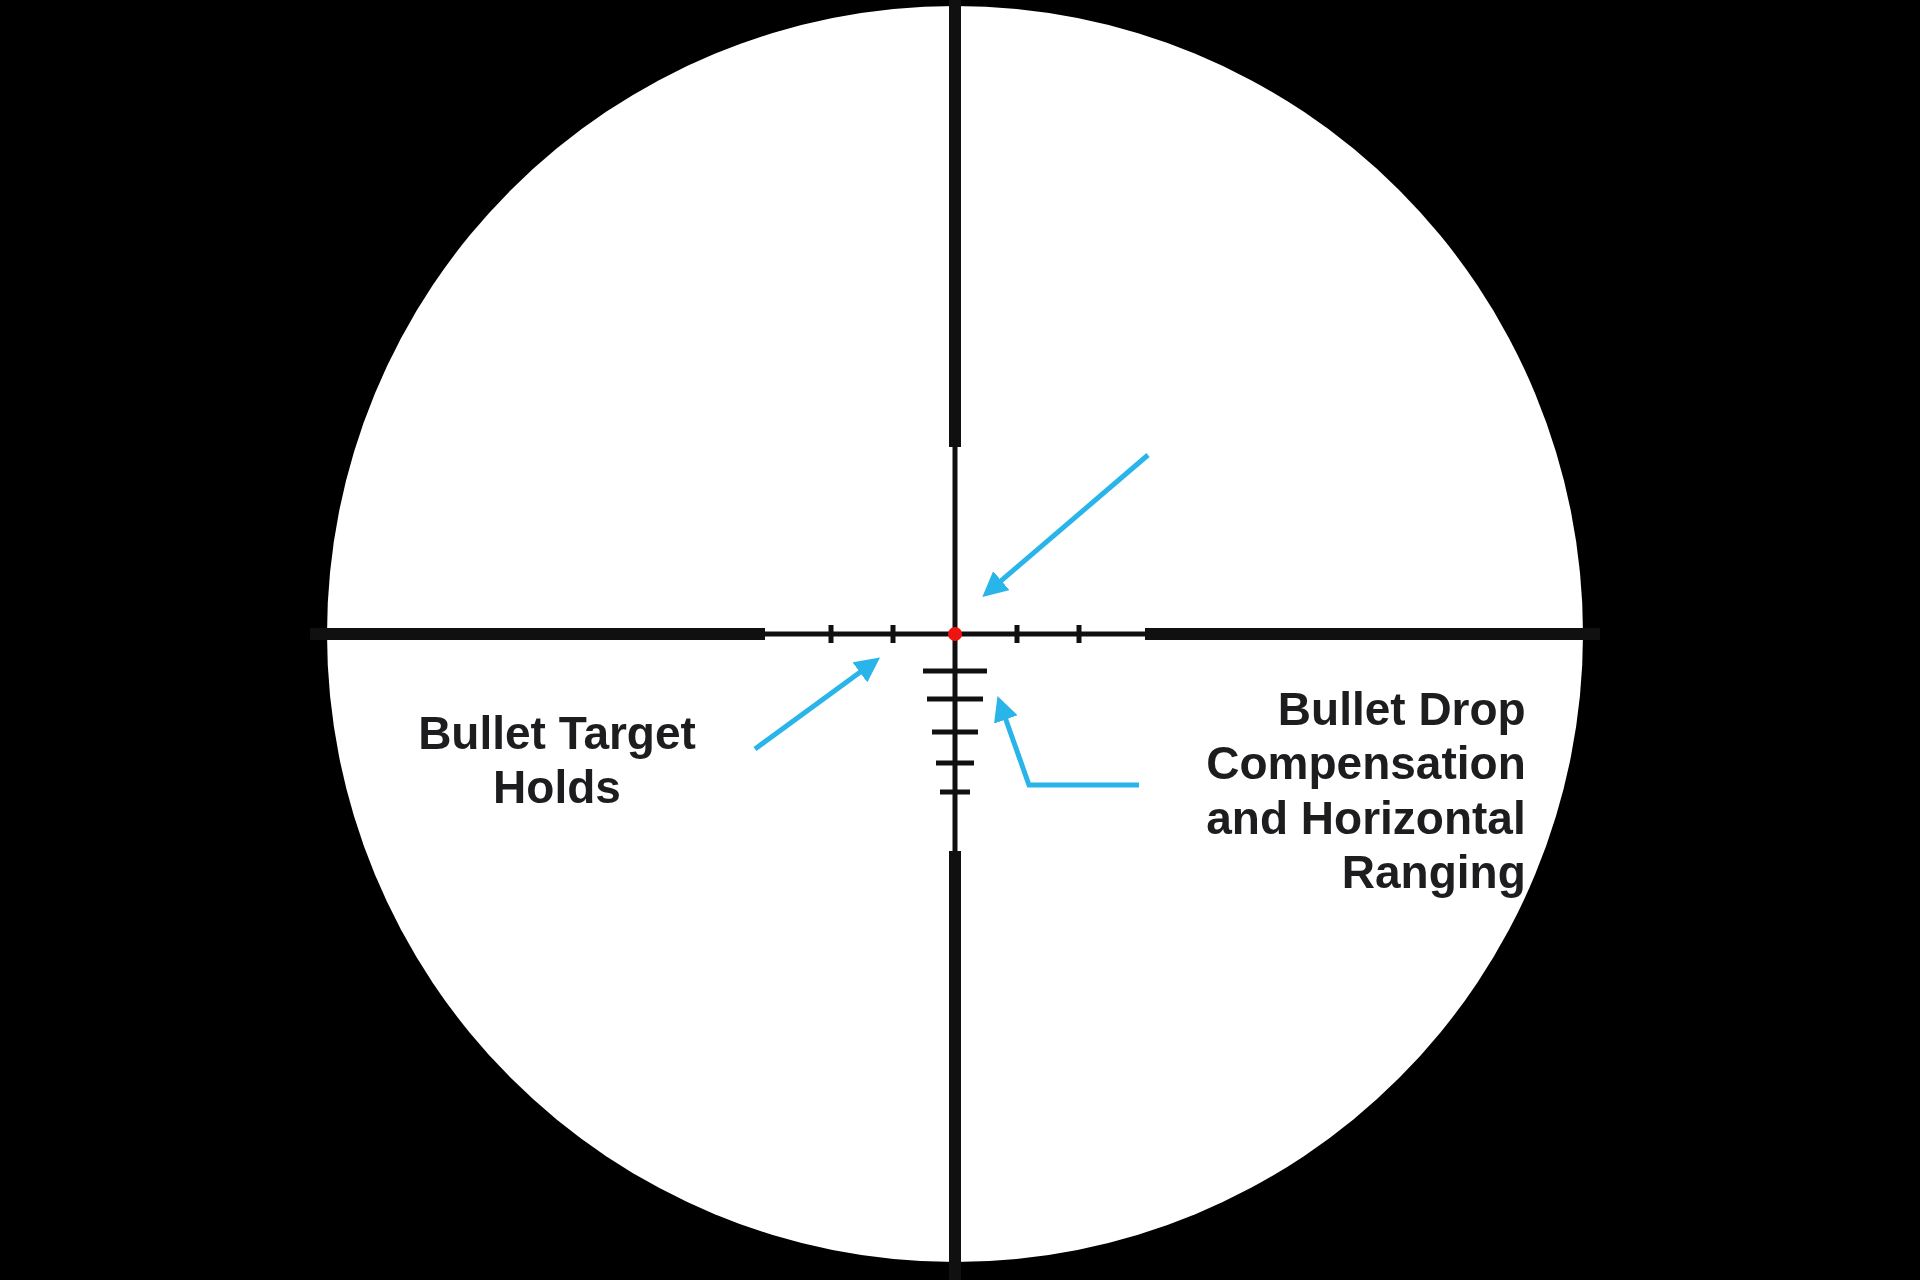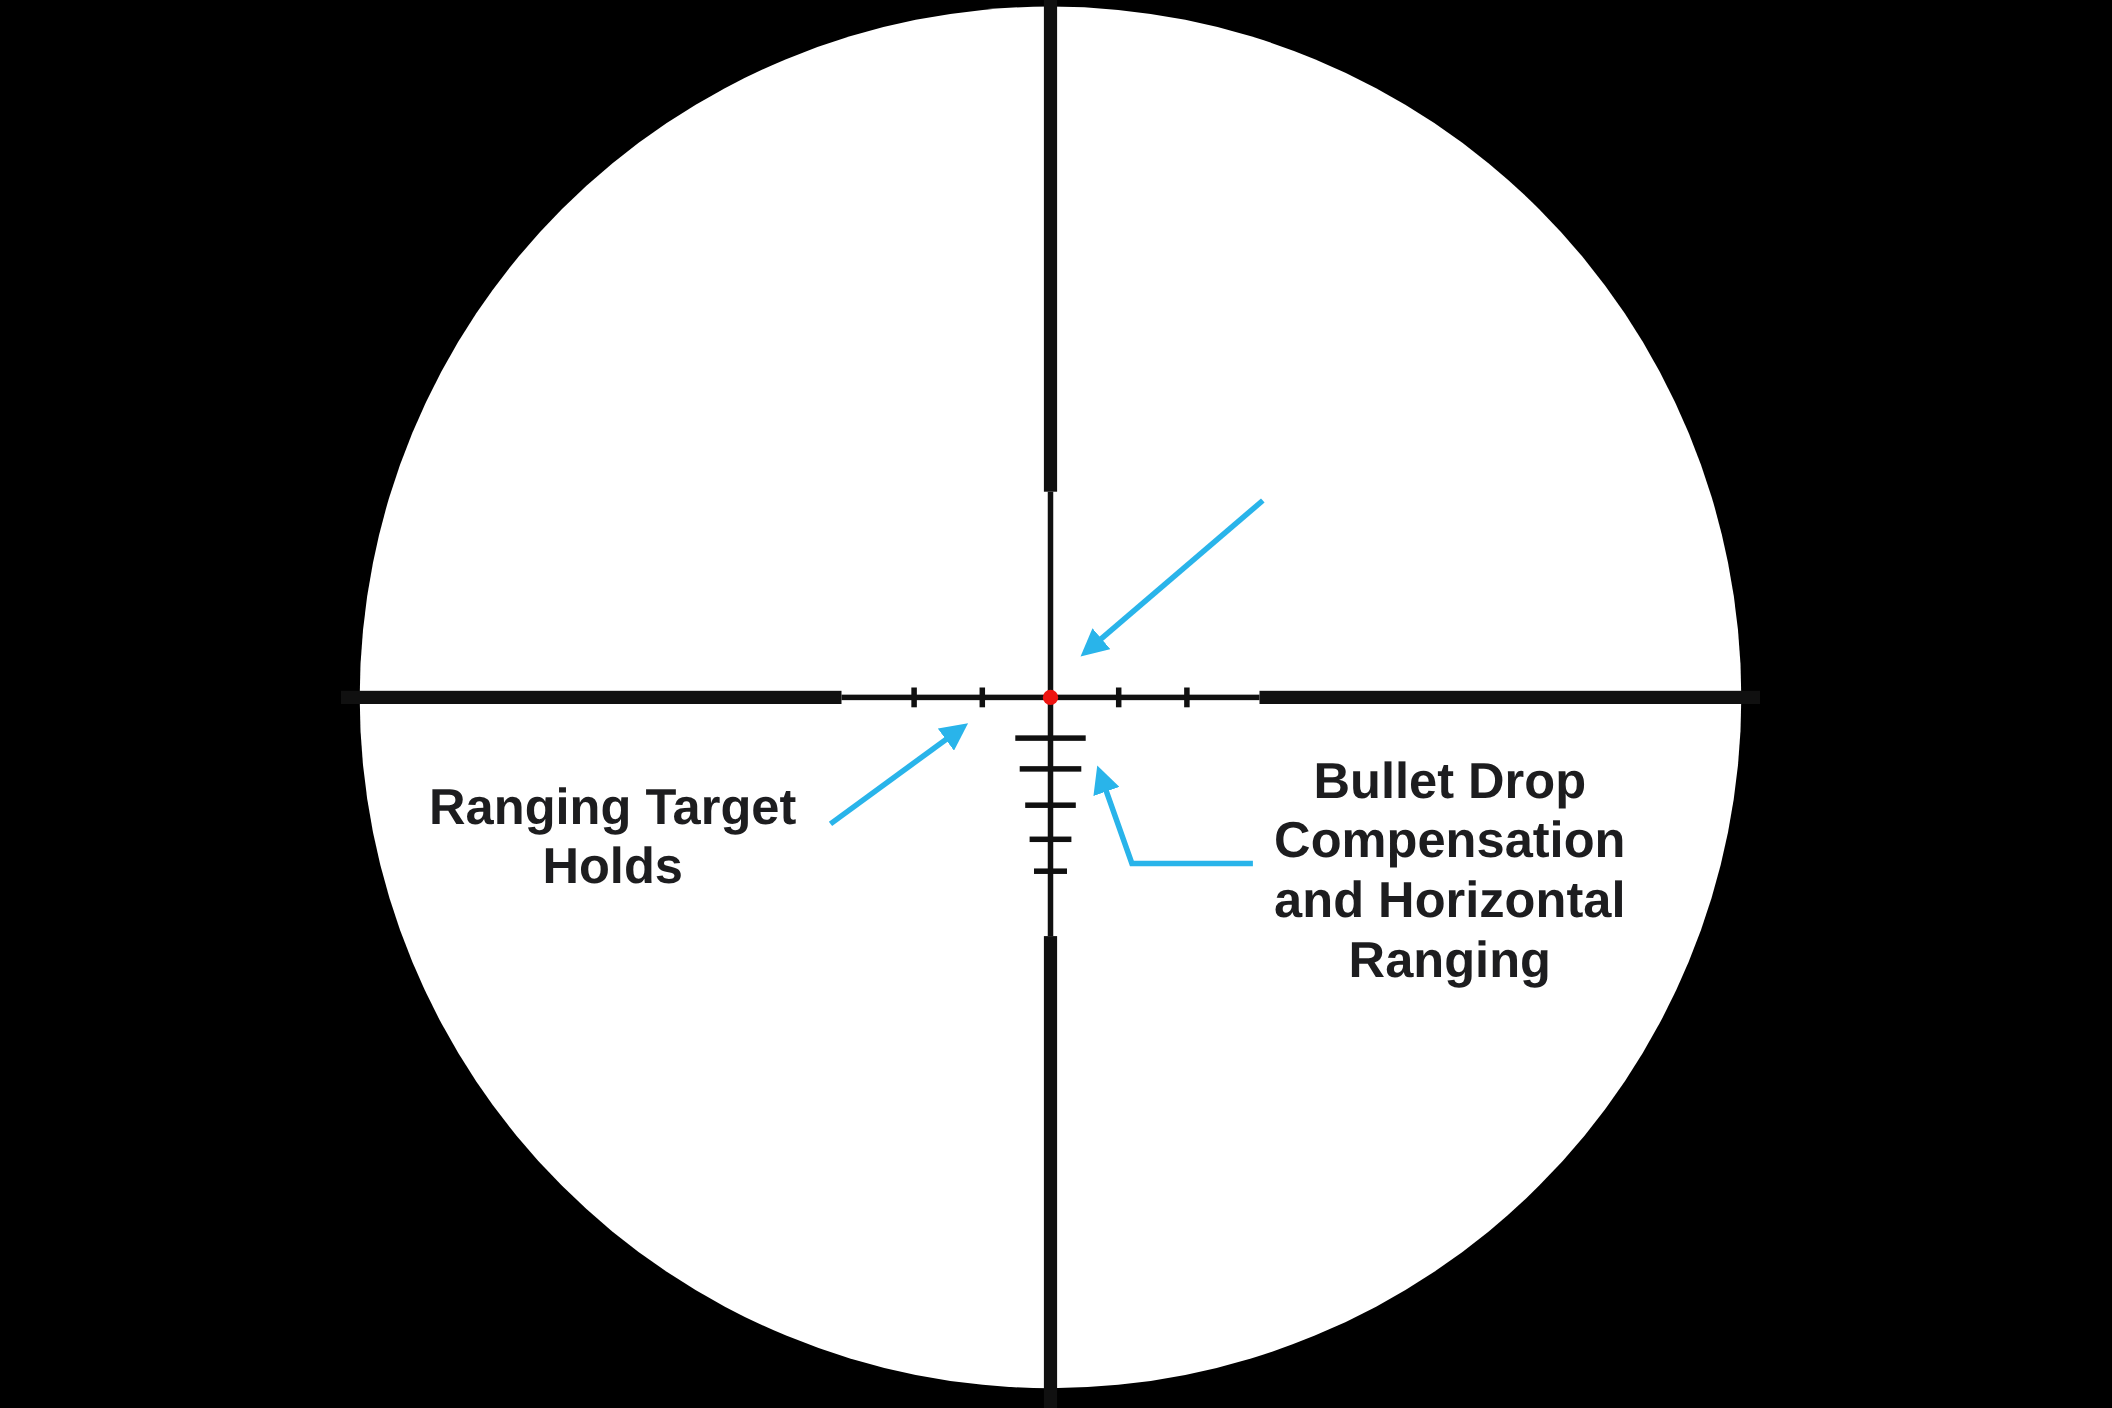--- a/index.html
+++ b/index.html
@@ -74,21 +74,21 @@
     <circle cx="955" cy="634" r="7" fill="#ee1411"></circle>
 
     <g fill="none" stroke-width="5" stroke="#29b4ea">
       <path d="M1148 455 L988 592" marker-end="url(#ah)"></path>
       <path d="M755 749 L874 662" marker-end="url(#ah)"></path>
       <path d="M1139 785 L1029 785 L1000 703" marker-end="url(#ah)"></path>
     </g>
   </svg>
 
 
-  <div class="label" style="left:557px; top:706px;">Ranging Target
+  <div class="label" style="left:557px; top:706px;">Bullet Target
 Holds</div>
 
-  <div class="label" style="left:1318px; top:682px;">Bullet Drop
+  <div class="label" style="left:1366px; top:682px;text-align:right;">Bullet Drop
 Compensation
 and Horizontal
 Ranging</div>
 
 </div>
 
 </body></html>

